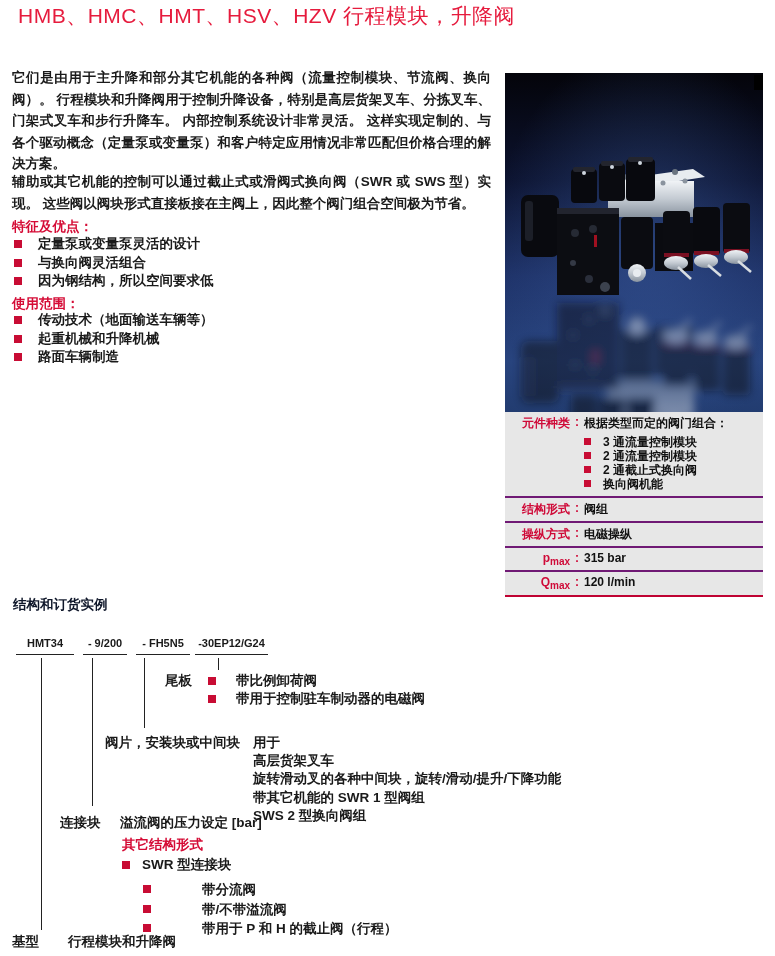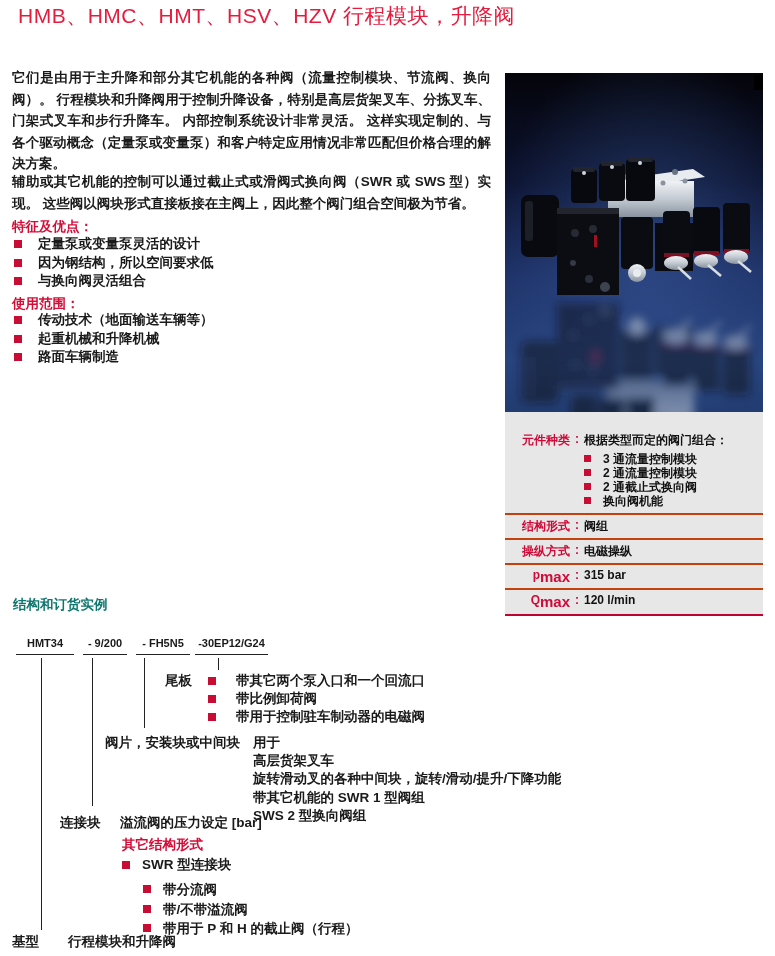--- a/index.html
+++ b/index.html
@@ -31,70 +31,70 @@
 
   
   .photo{left:505px;top:73px;width:258px;height:339px;}
 
   
   .spec{
     left:505px;top:412px;width:258px;background:#e7e7e7;
     font-size:12px;font-weight:700;
     border-bottom:2px solid #bf0232;box-sizing:border-box;
   }
-  .spec-row{display:flex;padding:3px 4px 3px 8px;border-top:2px solid #c2410c;box-sizing:border-box;}
-  .spec-row.first{border-top:none;padding-top:20px;padding-bottom:5px;justify-content:center;}
+  .spec-row{display:flex;padding:3px 4px 3px 8px;border-top:2px solid #701a75;box-sizing:border-box;}
+  .spec-row.first{border-top:none;padding-top:3px;padding-bottom:5px;justify-content:center;}
   .spec-label{width:57px;text-align:right;color:#cf0a38;flex:none;}
   .spec-colon{width:14px;text-align:center;color:#cf0a38;flex:none;}
   .spec-value{flex:1;color:#111;}
   .spec-sublist{margin-top:3px;}
   .spec-subitem{display:flex;align-items:flex-start;line-height:14px;}
   .spec-subitem .sq{width:7px;height:7px;margin-top:3px;margin-right:12px;}
-  sub{font-size:15px;}
-
-  
-  .ord-heading{left:13px;top:596px;font-size:13.5px;font-weight:700;color:#0f766e;}
+  sub{font-size:10px;}
+
+  
+  .ord-heading{left:13px;top:596px;font-size:13.5px;font-weight:700;color:#0f172a;}
   .code-part{
     position:absolute;top:637px;height:17px;
     font-size:11px;font-weight:700;text-align:center;
     border-bottom:1.5px solid #222;
   }
   .vline{position:absolute;width:1px;background:#222;}
   .ord-label{position:absolute;font-size:13.5px;font-weight:700;}
   .ord-lines{position:absolute;font-size:13.5px;font-weight:700;line-height:18.2px;}
   .ord-list{position:absolute;}
   .ord-list .bullet-item{line-height:18.2px;}
   .ord-list .sq{margin-right:20px;}
   .ord-red{color:#d50c36;}
   .conn-bullet{display:flex;align-items:flex-start;font-size:13.5px;font-weight:700;line-height:18px;}
   .conn-bullet .sq{margin-right:12px;}
-  .conn-sublist .bullet-item{line-height:19.5px;}
+  .conn-sublist .bullet-item{line-height:19.5px;gap:39px;}
   .conn-sublist .sq{margin-right:12px;}
 </style>
 </head>
 <body>
 
 <div class="abs page-title">HMB、HMC、HMT、HSV、HZV 行程模块，升降阀</div>
 
 <div class="abs para" style="top:67px">它们是由用于主升降和部分其它机能的各种阀（流量控制模块、节流阀、换向阀）。 行程模块和升降阀用于控制升降设备，特别是高层货架叉车、分拣叉车、门架式叉车和步行升降车。 内部控制系统设计非常灵活。 这样实现定制的、与各个驱动概念（定量泵或变量泵）和客户特定应用情况非常匹配但价格合理的解决方案。</div>
 <div class="abs para" style="top:171px">辅助或其它机能的控制可以通过截止式或滑阀式换向阀（SWR 或 SWS 型）实现。 这些阀以阀块形式直接板接在主阀上，因此整个阀门组合空间极为节省。</div>
 
 <div class="abs sec-heading" style="top:218px">特征及优点：</div>
 <div class="abs bullet-list" style="top:235px">
   <div class="bullet-item">
     <span class="sq"></span>
     <span>定量泵或变量泵灵活的设计</span>
   </div>
   <div class="bullet-item">
     <span class="sq"></span>
+    <span>与换向阀灵活组合</span>
+  </div>
+  <div class="bullet-item">
+    <span class="sq"></span>
     <span>因为钢结构，所以空间要求低</span>
-  </div>
-  <div class="bullet-item">
-    <span class="sq"></span>
-    <span>与换向阀灵活组合</span>
   </div>
 </div>
 
 <div class="abs sec-heading" style="top:295px">使用范围：</div>
 <div class="abs bullet-list" style="top:311px">
   <div class="bullet-item">
     <span class="sq"></span>
     <span>传动技术（地面输送车辆等）</span>
   </div>
   <div class="bullet-item">
@@ -257,24 +257,20 @@
 
 <div class="vline" style="left:41px;top:658px;height:272px"></div>
 <div class="vline" style="left:92px;top:658px;height:148px"></div>
 <div class="vline" style="left:144px;top:658px;height:70px"></div>
 <div class="vline" style="left:218px;top:658px;height:12px"></div>
 
 <div class="ord-label" style="left:165px;top:672px">尾板</div>
 <div class="ord-list" style="left:208px;top:672px">
   <div class="bullet-item">
     <span class="sq"></span>
-    <span>带其它两个泵入口和一个回流口</span>
-  </div>
-  <div class="bullet-item">
-    <span class="sq"></span>
     <span>带比例卸荷阀</span>
   </div>
   <div class="bullet-item">
     <span class="sq"></span>
     <span>带用于控制驻车制动器的电磁阀</span>
   </div>
 </div>
 
 <div class="ord-label" style="left:105px;top:734px">阀片，安装块或中间块</div>
 <div class="ord-lines" style="left:253px;top:734px">

